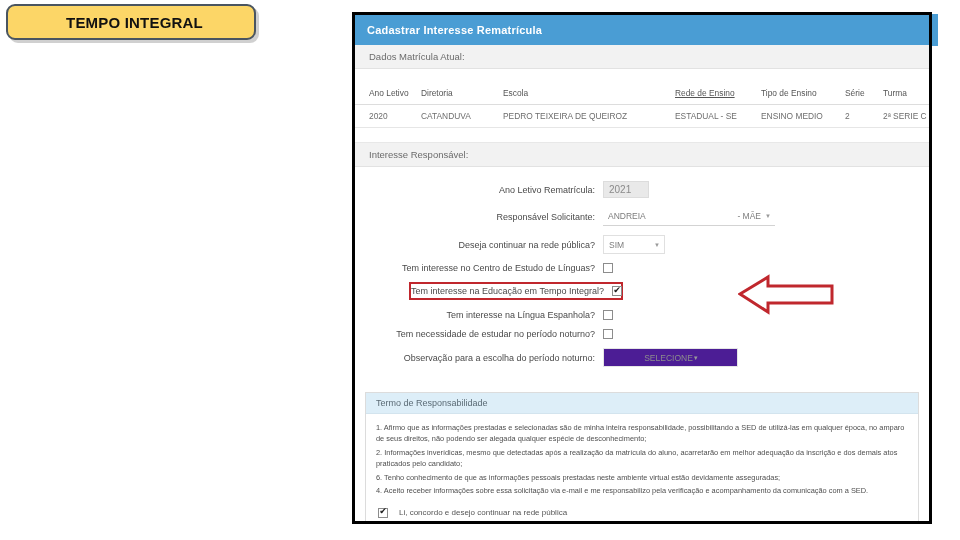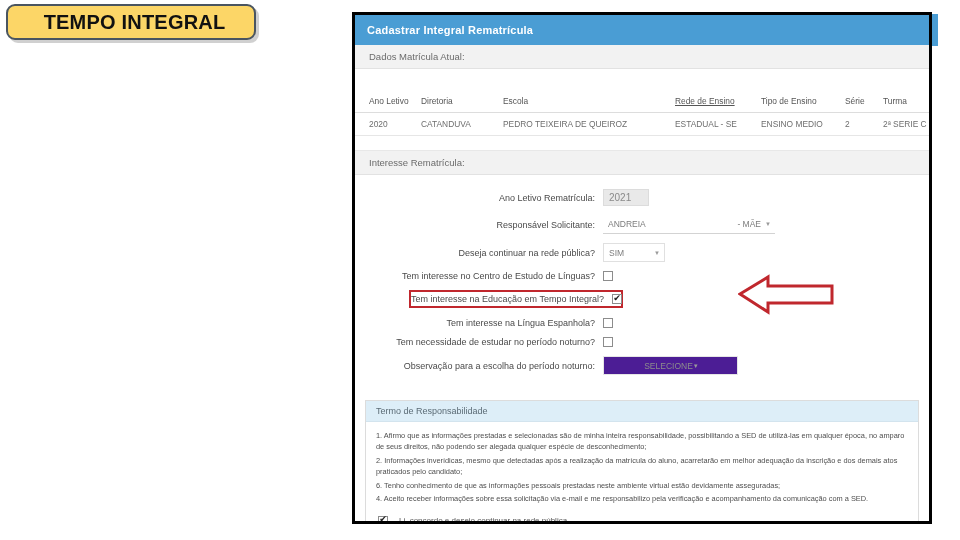--- a/index.html
+++ b/index.html
@@ -26,21 +26,21 @@
     background: #FCD667;
     border: 2px solid #4A5560;
     border-radius: 9px;
     box-sizing: border-box;
     display: flex;
     align-items: center;
     justify-content: center;
     box-shadow: 3px 3px 0 rgba(120,120,120,0.35);
   }
   #tempo-badge .txt {
-    font-size: 20px;
+    font-size: 15px;
     font-weight: bold;
     color: #111111;
     letter-spacing: 0.2px;
     white-space: nowrap;
     margin-left: 7px;
   }
 
   
   #dialog {
     position: absolute;
@@ -92,21 +92,21 @@
     padding: 6px 0 6px 14px;
     font-size: 9.5px;
     color: #6b6b6b;
   }
   .band.first { border-top: none; }
 
   
   #matricula-table {
     width: 100%;
     border-collapse: collapse;
-    margin-top: 24px;
+    margin-top: 16px;
     table-layout: fixed;
   }
   #matricula-table th {
     font-size: 8.4px;
     font-weight: normal;
     color: #555555;
     text-align: left;
     padding: 3px 2px 6px 2px;
     border-bottom: 1px solid #dddddd;
     white-space: nowrap;
@@ -299,21 +299,21 @@
 
 <div id="tempo-badge">
   <span class="txt">TEMPO INTEGRAL</span>
 </div>
 
 <div id="header-bleed"></div>
 
 <div id="dialog">
 
   <div id="dlg-header">
-    <span class="title">Cadastrar Integral Rematrícula</span>
+    <span class="title">Cadastrar Interesse Rematrícula</span>
   </div>
 
   <div id="dlg-body">
 
     <div class="band first">
       <span>Dados Matrícula Atual:</span>
     </div>
 
     <table id="matricula-table">
       <thead>
@@ -334,21 +334,21 @@
           <td>PEDRO TEIXEIRA DE QUEIROZ</td>
           <td>ESTADUAL - SE</td>
           <td>ENSINO MEDIO</td>
           <td>2</td>
           <td>2ª SERIE C NOITE ANUAL</td>
         </tr>
       </tbody>
     </table>
 
     <div class="band" style="margin-top:14px;">
-      <span>Interesse Rematrícula:</span>
+      <span>Interesse Responsável:</span>
     </div>
 
     <div id="form-area">
 
       <div class="frow">
         <div class="flabel">Ano Letivo Rematrícula:</div>
         <div class="fctl">
           <div class="inp-readonly">2021</div>
         </div>
       </div>

